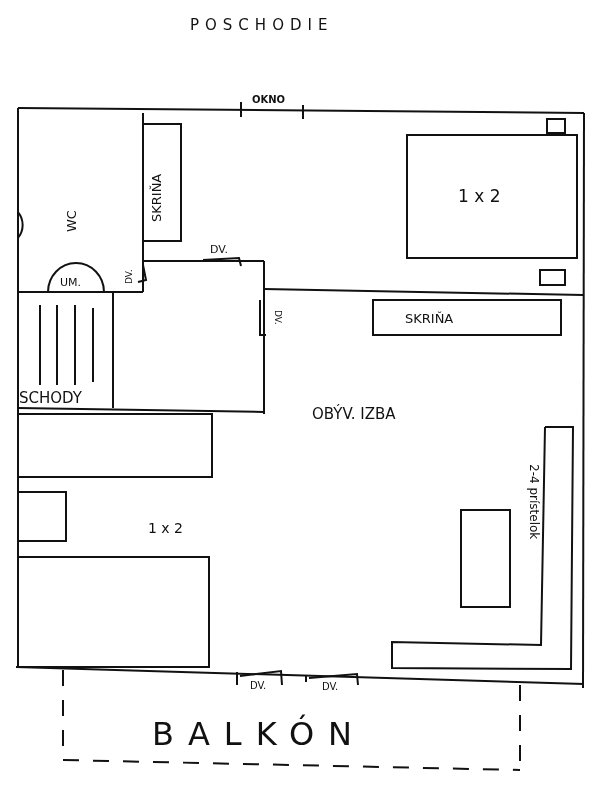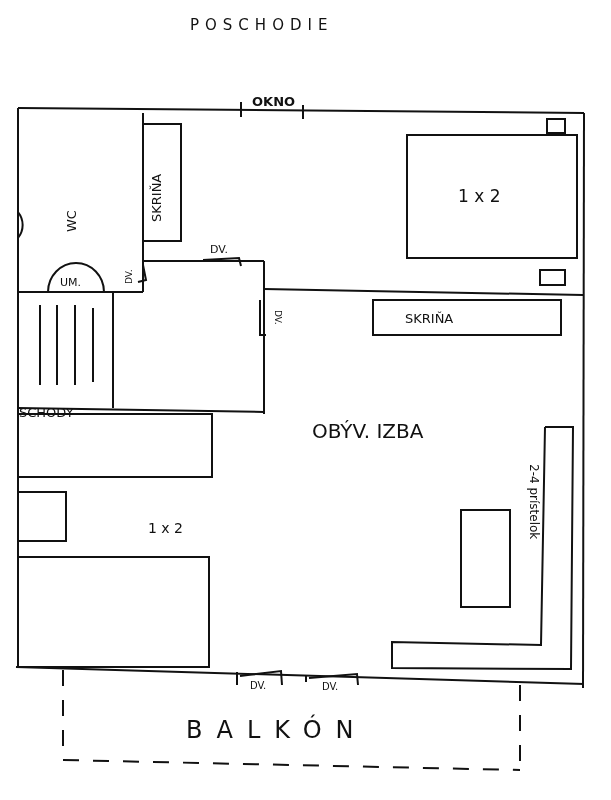--- a/index.html
+++ b/index.html
@@ -67,28 +67,28 @@
   </g>
 
   <g stroke="#111" stroke-width="2" fill="none" stroke-dasharray="16,14">
     <line x1="63" y1="670" x2="63" y2="760"></line>
     <line x1="63" y1="760" x2="520" y2="770"></line>
     <line x1="520" y1="685" x2="520" y2="770"></line>
   </g>
 </svg>
 
 <div class="lbl" style="left:190px;top:18px;font-size:15px;letter-spacing:6px;">POSCHODIE</div>
-<div class="lbl" style="left:252px;top:95px;font-size:13px;font-weight:bold;">OKNO</div>
+<div class="lbl" style="left:252px;top:95px;font-size:10px;font-weight:bold;">OKNO</div>
 <div class="lbl v" style="left:65px;top:232px;font-size:13px;transform:rotate(-90deg);">WC</div>
 <div class="lbl v" style="left:150px;top:222px;font-size:13px;transform:rotate(-90deg);">SKRIŇA</div>
 <div class="lbl" style="left:210px;top:244px;font-size:11px;">DV.</div>
 <div class="lbl v" style="left:125px;top:284px;font-size:9px;transform:rotate(-90deg);">DV.</div>
 <div class="lbl v" style="left:282px;top:310px;font-size:9px;transform:rotate(90deg);">DV.</div>
 <div class="lbl" style="left:60px;top:277px;font-size:11px;text-align:center;">UM.</div>
-<div class="lbl" style="left:19px;top:406px;font-size:13px;">SCHODY</div>
+<div class="lbl" style="left:19px;top:391px;font-size:15px;">SCHODY</div>
 <div class="lbl" style="left:458px;top:188px;font-size:17px;">1 x 2</div>
 <div class="lbl" style="left:405px;top:312px;font-size:13px;">SKRIŇA</div>
-<div class="lbl" style="left:312px;top:421px;font-size:20px;">OBÝV. IZBA</div>
+<div class="lbl" style="left:312px;top:407px;font-size:15px;">OBÝV. IZBA</div>
 <div class="lbl v" style="left:540px;top:464px;font-size:12px;transform:rotate(90deg);">2-4 prístelok</div>
 <div class="lbl" style="left:148px;top:521px;font-size:14px;">1 x 2</div>
 <div class="lbl" style="left:250px;top:681px;font-size:10px;">DV.</div>
 <div class="lbl" style="left:322px;top:682px;font-size:10px;">DV.</div>
-<div class="lbl" style="left:152px;top:718px;font-size:24px;letter-spacing:14px;margin-left:34px;">BALKÓN</div>
+<div class="lbl" style="left:152px;top:718px;font-size:32px;letter-spacing:14px;">BALKÓN</div>
 
 </body></html>

